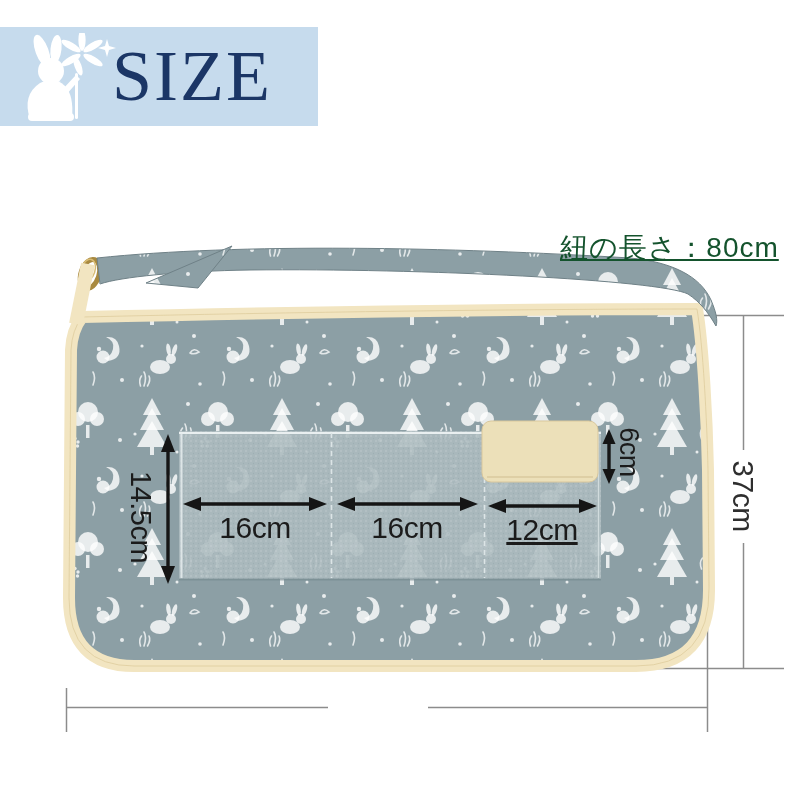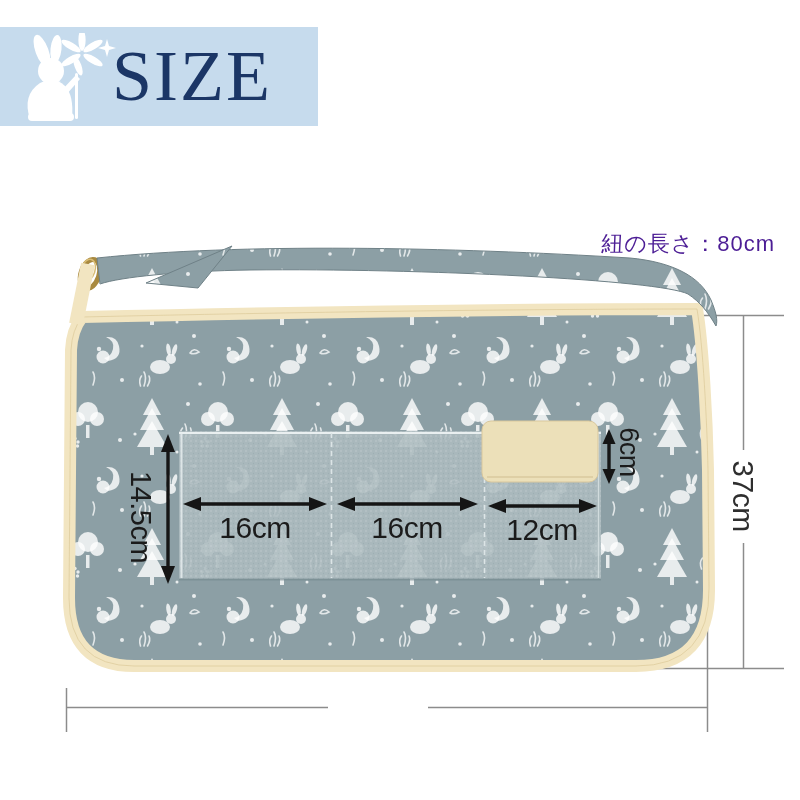--- a/index.html
+++ b/index.html
@@ -8,21 +8,21 @@
   .banner{position:absolute;left:0;top:27px;width:318px;height:99px;
           background:var(--banner_bg,#c6dbed);display:flex;align-items:center;}
   .banner-title{position:absolute;left:112px;top:0;height:99px;line-height:99px;
           font-family:"Liberation Serif",serif;font-size:72px;letter-spacing:2px;
           color:var(--banner_text,#1b3666);}
   .banner-icon{position:absolute;left:14px;top:6px;}
   .dim-label{position:absolute;color:var(--text,#1b1b1b);text-align:center;
           font-size:30px;letter-spacing:-0.5px;white-space:nowrap;}
   .rot{transform:rotate(90deg);}
   .strap-label{position:absolute;left:560px;top:229px;width:215px;text-align:right;
-          font-size:22px;color:#4c1d95;letter-spacing:1px;white-space:nowrap;}
+          font-size:28px;color:#14532d;letter-spacing:1px;white-space:nowrap;text-decoration:underline;}
   .muted{color:#2e2e2e;}
   svg{position:absolute;left:0;top:0;}
 </style>
 </head>
 <body>
 
 <div id="stage">
 
   <svg width="800" height="800" viewBox="0 0 800 800">
     <defs>
@@ -172,17 +172,17 @@
         <polygon points="93,6 95,13 102,15 95,17 93,24 91,17 84,15 91,13"></polygon>
       </g>
     </svg>
     <div class="banner-title">SIZE</div>
   </div>
 
   <div class="strap-label">紐の長さ：80cm</div>
 
   <div class="dim-label" style="left:203px;top:511px;width:104px;">16cm</div>
   <div class="dim-label" style="left:355px;top:511px;width:104px;">16cm</div>
-  <div class="dim-label" style="left:490px;top:513px;width:104px;">12cm</div>
+  <div class="dim-label" style="left:490px;top:513px;width:104px;text-decoration:underline;">12cm</div>
   <div class="dim-label rot" style="left:75px;top:500px;width:130px;height:34px;font-size:29px;">14.5cm</div>
   <div class="dim-label rot" style="left:594px;top:437px;width:70px;height:30px;font-size:27px;">6cm</div>
   <div class="dim-label rot muted" style="left:694px;top:480px;width:100px;height:32px;">37cm</div>
 </div>
 
 </body></html>

